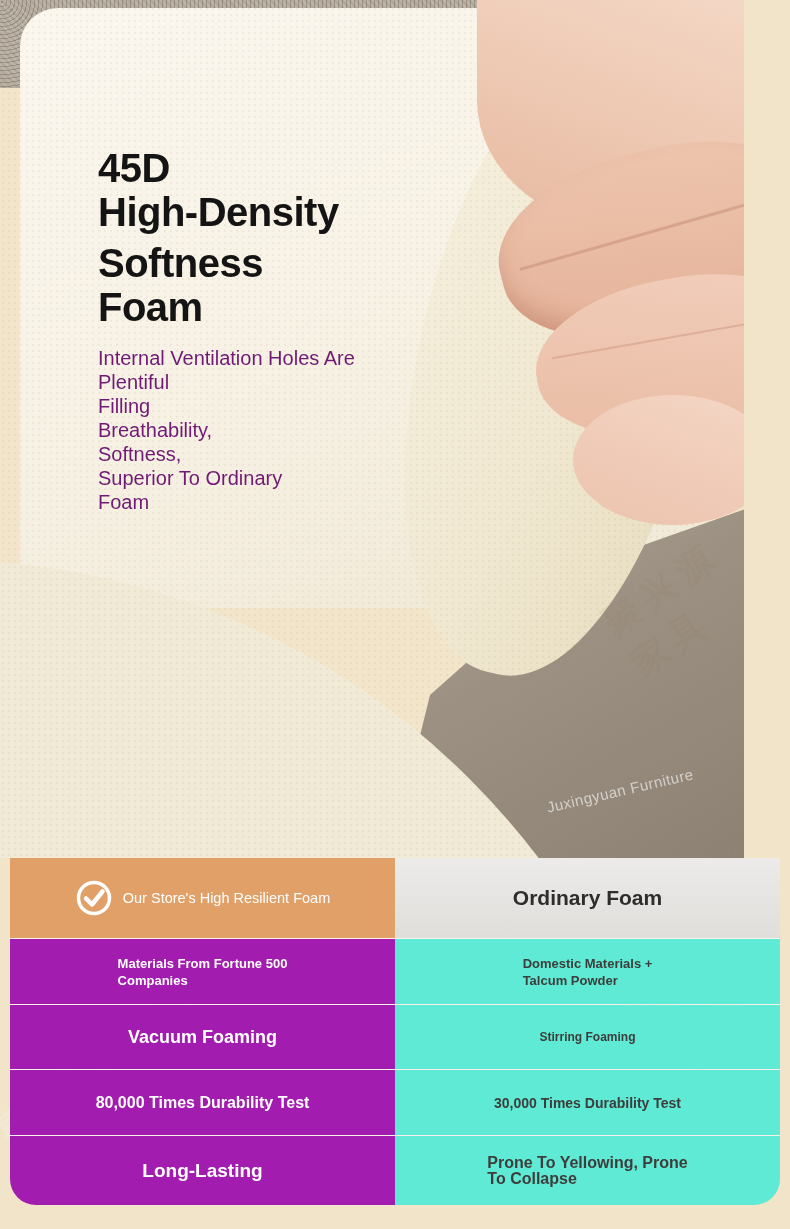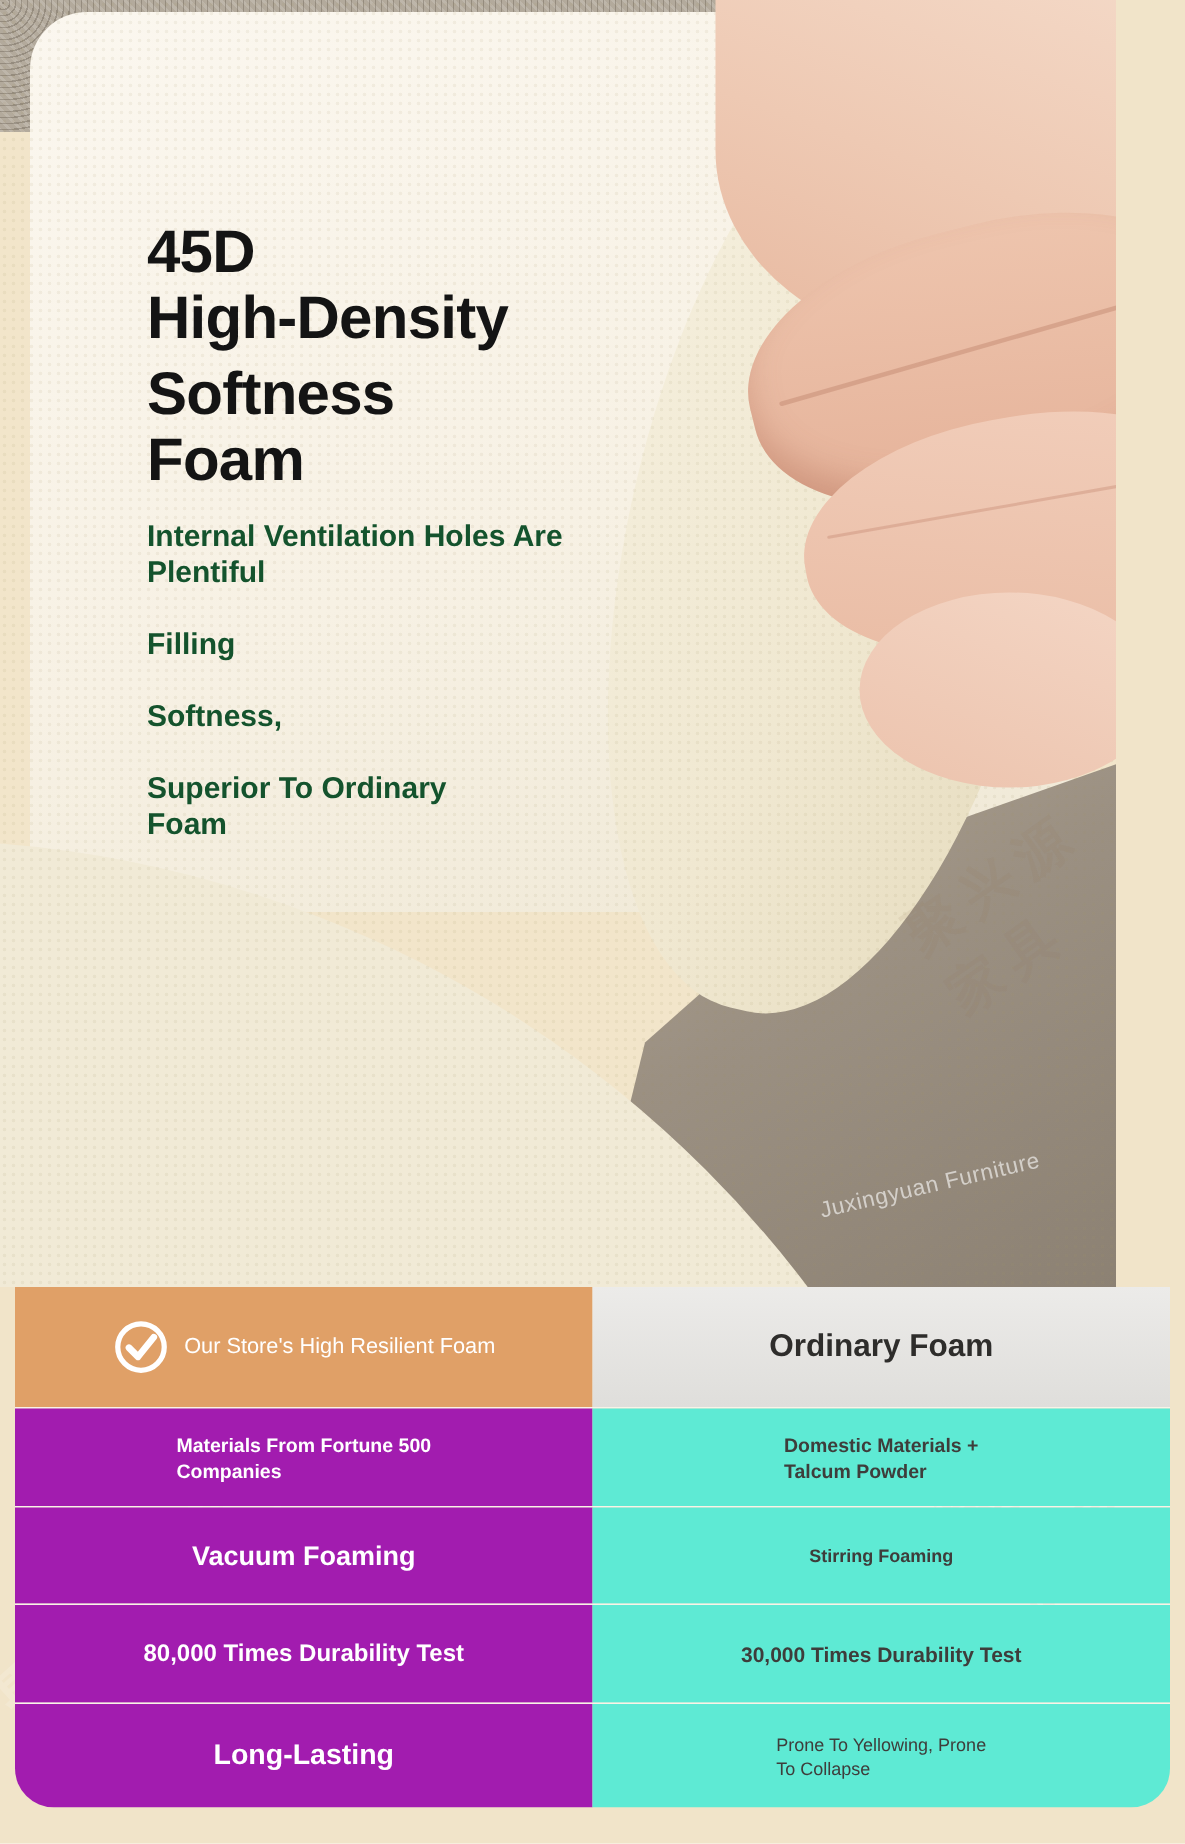--- a/index.html
+++ b/index.html
@@ -37,22 +37,22 @@
   .hand .h4{position:absolute;left:118px;top:415px;width:200px;height:130px;border-radius:50%;
     background:linear-gradient(200deg,#F4D6C5,#ECC3AD);}
   .hand .c1{position:absolute;left:60px;top:255px;width:240px;height:3px;border-radius:2px;
     transform:rotate(-16deg);background:#C68E77;opacity:.55;}
   .hand .c2{position:absolute;left:95px;top:360px;width:200px;height:2px;border-radius:2px;
     transform:rotate(-10deg);background:#C9917B;opacity:.45;}
 
   .hero-text{position:absolute;left:98px;top:146px;width:340px;z-index:8;color:#141414;}
   .hero-text .t{font-size:40px;font-weight:bold;line-height:44px;letter-spacing:-.5px;}
   .hero-text .t.gap{margin-top:7px;}
-  .hero-text .s{font-size:20px;line-height:24px;font-weight:700;color:#14532d;}
-  .hero-text .s.g{margin-top:24px;}
+  .hero-text .s{font-size:20px;line-height:24px;font-weight:400;color:#701a75;}
+  .hero-text .s.g{margin-top:0;}
   .hero-text .s.first{margin-top:17px;}
 
   .photo-wm{position:absolute;left:545px;top:782px;z-index:7;transform:rotate(-13deg);
     color:rgba(255,255,255,.6);font-size:15px;letter-spacing:.5px;}
 
   .cn-wm{position:absolute;z-index:9;font-size:46px;font-weight:bold;letter-spacing:8px;pointer-events:none;}
   .cn1{left:-28px;top:1020px;transform:rotate(-42deg);color:rgba(255,255,255,.16);}
   .cn2{left:660px;top:930px;transform:rotate(-42deg);color:rgba(160,110,80,.10);}
   .cn3{left:610px;top:560px;transform:rotate(-35deg);color:rgba(150,120,90,.10);font-size:36px;}
 
@@ -74,21 +74,21 @@
   .hdr-left-label{font-size:14.5px;font-weight:500;margin-left:10px;}
   .hdr-right-label{font-size:21px;font-weight:bold;color:#2E2D2B;}
   .lines{display:flex;flex-direction:column;align-items:flex-start;text-align:left;}
   .row.r1 .left .lines{font-size:13px;font-weight:bold;line-height:17px;}
   .row.r1 .right .lines{font-size:13px;font-weight:bold;line-height:17px;}
   .row.r2 .left .lines{font-size:18px;font-weight:bold;}
   .row.r2 .right .lines{font-size:12px;font-weight:bold;}
   .row.r3 .left .lines{font-size:16px;font-weight:bold;}
   .row.r3 .right .lines{font-size:14px;font-weight:bold;}
   .row.r4 .left .lines{font-size:19px;font-weight:bold;}
-  .row.r4 .right .lines{font-size:12px;font-weight:normal;line-height:16px;}
+  .row.r4 .right .lines{font-size:16px;font-weight:bold;line-height:16px;}
   .check-icon{flex:0 0 auto;display:block;}
 </style>
 </head>
 <body>
 
 <div class="page">
 
   <div class="photo">
     <div class="fabric"></div>
     <div class="sheet"></div>
@@ -106,20 +106,21 @@
     </div>
 
     <div class="hero-text">
       <div class="t">45D</div>
       <div class="t">High-Density</div>
       <div class="t gap">Softness</div>
       <div class="t">Foam</div>
       <div class="s first">Internal Ventilation Holes Are</div>
       <div class="s">Plentiful</div>
       <div class="s g">Filling</div>
+      <div class="s">Breathability,</div>
       <div class="s g">Softness,</div>
       <div class="s g">Superior To Ordinary</div>
       <div class="s">Foam</div>
     </div>
 
     <div class="photo-wm">Juxingyuan Furniture</div>
     <div class="cn-wm cn3">聚兴源家具</div>
   </div>
 
   <div class="compare">

